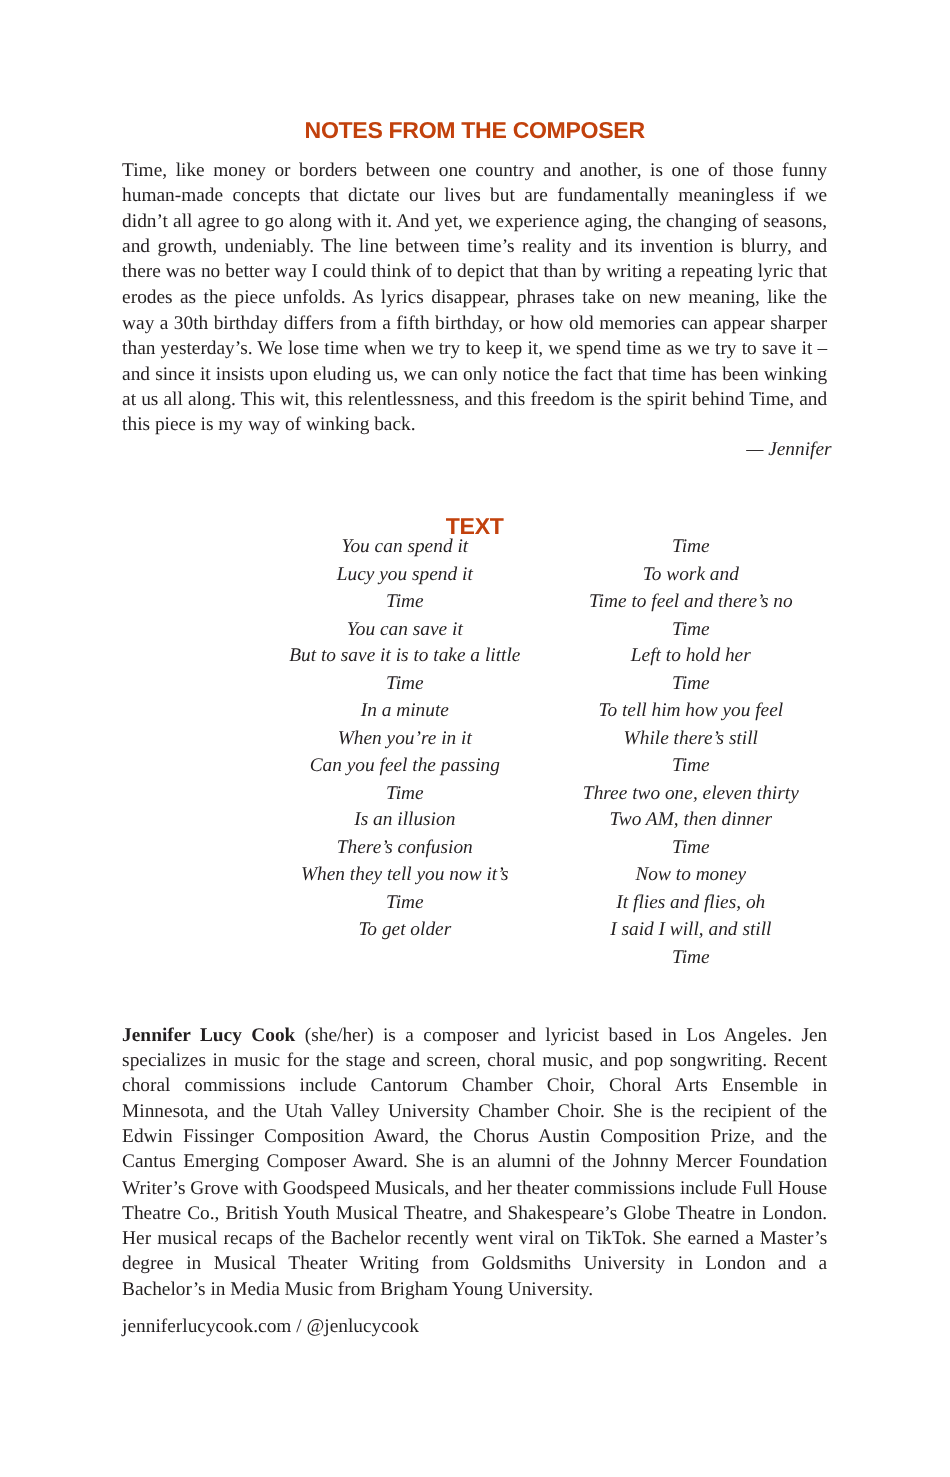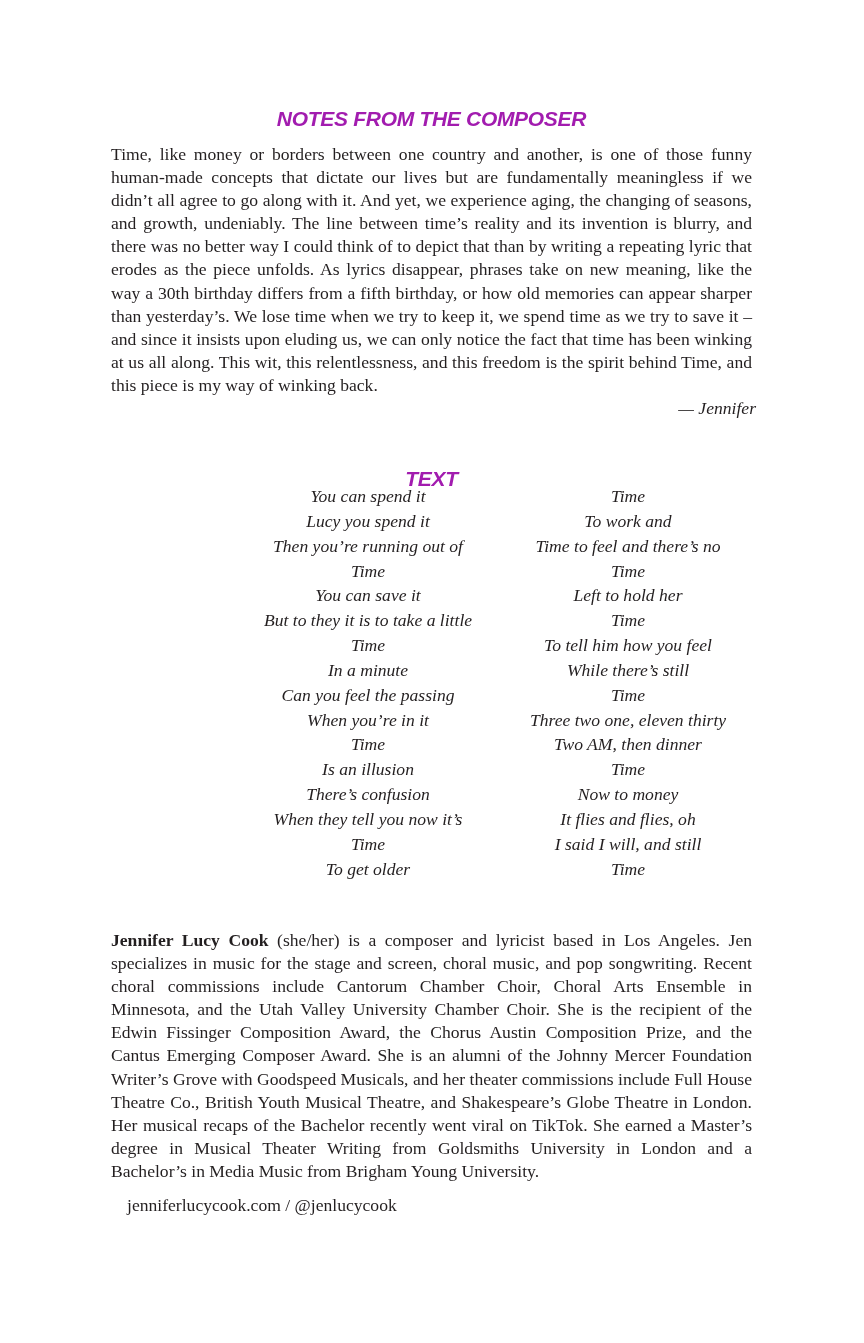--- a/index.html
+++ b/index.html
@@ -18,24 +18,23 @@
     .page {
       position: absolute;
       left: 111px;
       top: 0;
       width: 641px;
     }
     .heading {
       font-family: "Liberation Sans", sans-serif;
       font-weight: bold;
       text-align: center;
-      color: #a21caf;
+      color: #c2410c;
       margin: 0;
       letter-spacing: -0.3px;
-      font-style: italic;
     }
     .h-notes {
       position: absolute;
       top: 106px;
       left: 0;
       width: 641px;
       font-size: 21px;
       line-height: 26px;
     }
     .notes-body {
@@ -94,21 +93,21 @@
       line-height: 23.1px;
       text-align: justify;
       margin: 0;
     }
     .bio .name {
       font-weight: bold;
     }
     .contact {
       position: absolute;
       top: 1194px;
-      left: 16px;
+      left: 0;
       font-size: 17.6px;
       line-height: 23px;
       text-align: center;
     }
   </style>
 </head>
 <body>
 
 <div class="page">
 
@@ -117,28 +116,27 @@
   <p class="notes-body">Time, like money or borders between one country and another, is one of those funny human-made concepts that dictate our lives but are fundamentally meaningless if we didn’t all agree to go along with it. And yet, we experience aging, the changing of seasons, and growth, undeniably. The line between time’s reality and its invention is blurry, and there was no better way I could think of to depict that than by writing a repeating lyric that erodes as the piece unfolds. As lyrics disappear, phrases take on new meaning, like the way a 30th birthday differs from a fifth birthday, or how old memories can appear sharper than yesterday’s. We lose time when we try to keep it, we spend time as we try to save it – and since it insists upon eluding us, we can only notice the fact that time has been winking at us all along. This wit, this relentlessness, and this freedom is the spirit behind Time, and this piece is my way of winking back.</p>
 
   <div class="signature">— Jennifer</div>
 
   <h2 class="heading h-text">TEXT</h2>
 
   <div class="lyrics">
     <div class="col col-left">
       <span>You can spend it</span>
       <span>Lucy you spend it</span>
-      <span>Then you’re running out of</span>
       <span>Time</span>
       <span>You can save it</span>
-      <span>But to they it is to take a little</span>
+      <span>But to save it is to take a little</span>
       <span>Time</span>
       <span>In a minute</span>
+      <span>When you’re in it</span>
       <span>Can you feel the passing</span>
-      <span>When you’re in it</span>
       <span>Time</span>
       <span>Is an illusion</span>
       <span>There’s confusion</span>
       <span>When they tell you now it’s</span>
       <span>Time</span>
       <span>To get older</span>
     </div>
     <div class="col col-right">
       <span>Time</span>
       <span>To work and</span>

